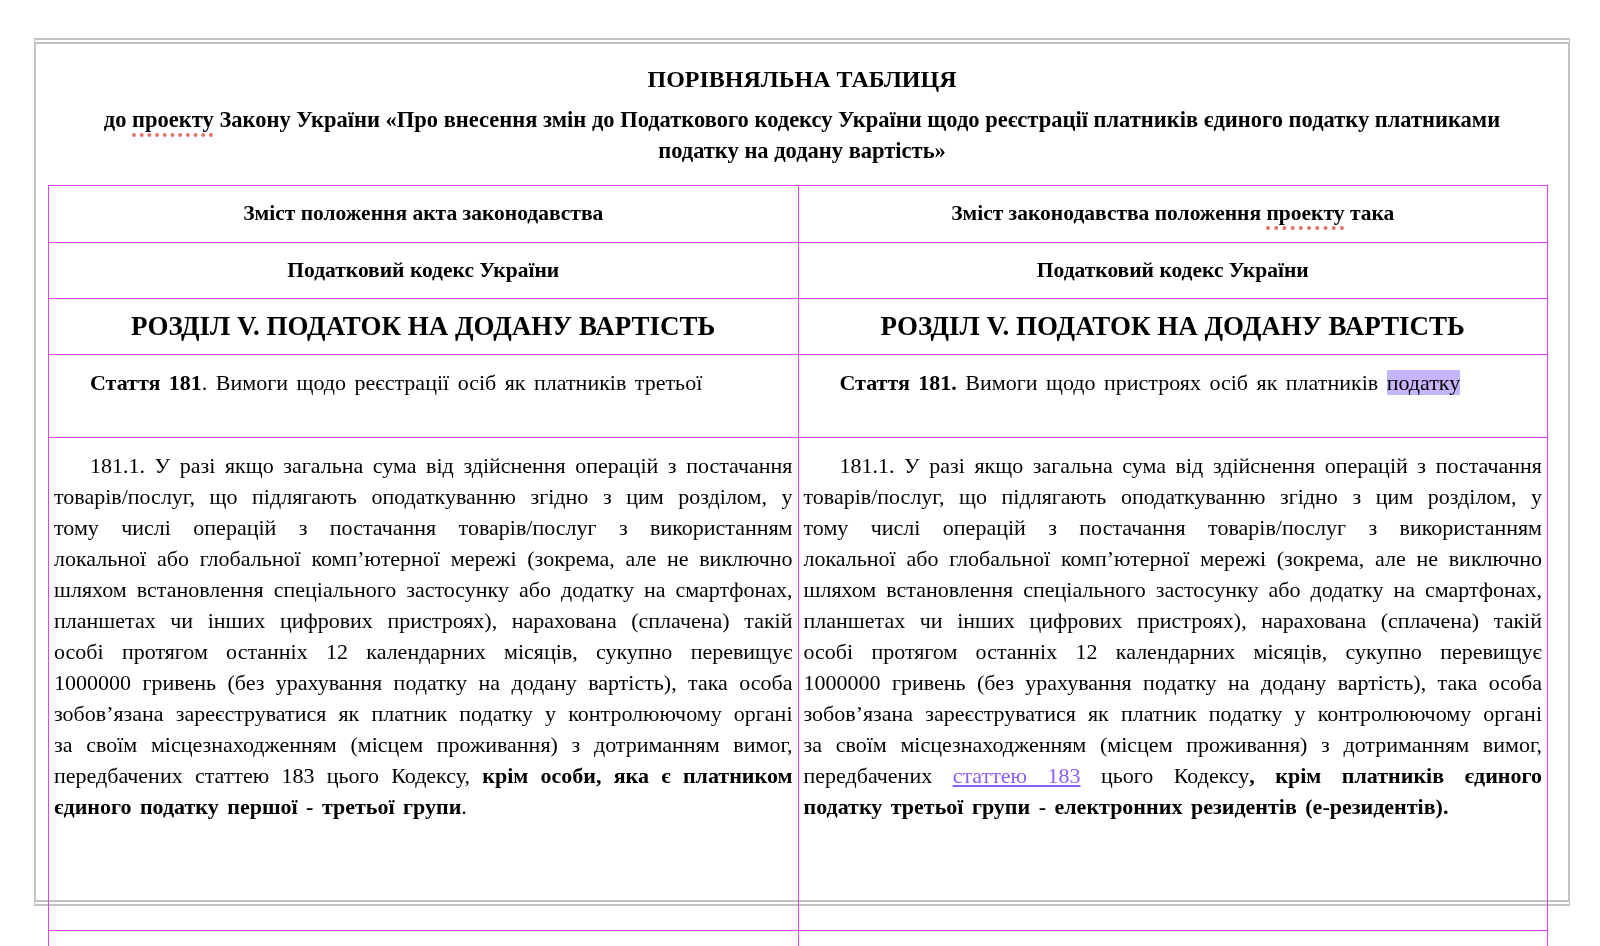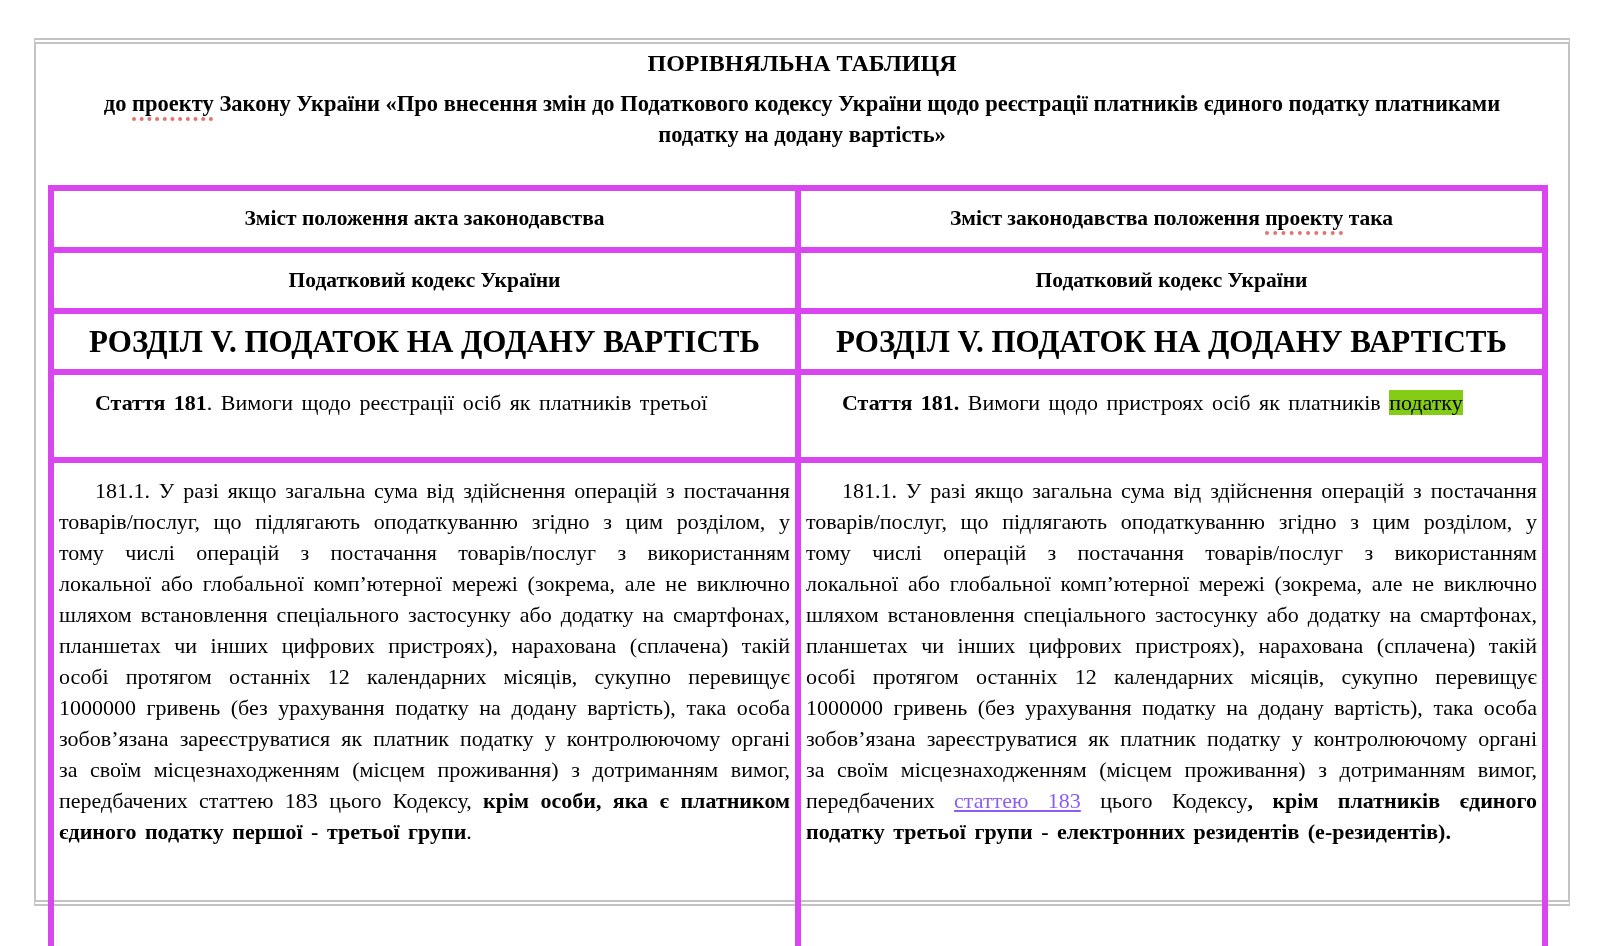--- a/index.html
+++ b/index.html
@@ -3,46 +3,46 @@
 <meta charset="utf-8">
 <style>
   html,body{margin:0;padding:0;background:#fff;width:1600px;height:946px;overflow:hidden;}
   body{font-family:"Liberation Serif","DejaVu Serif",serif;color:#000;}
   .page{
     position:absolute;left:34px;top:38px;width:1532px;height:856px;
     border-color:#c3c3c3;border-style:double solid;border-width:6px 2px;
     background:#fff;
   }
   .doc-title{
-    margin-top:4px;text-align:center;font-weight:bold;font-size:24px;line-height:30px;
+    margin-top:20px;text-align:center;font-weight:bold;font-size:24px;line-height:30px;
   }
   .doc-subtitle{
     margin:10px auto 0;width:1478px;text-align:center;font-weight:bold;font-size:22.5px;line-height:31px;
   }
   .misspell{
     text-decoration-line:underline;text-decoration-style:dotted;
     text-decoration-color:#e4736c;text-decoration-thickness:3.5px;text-underline-offset:6px;
   }
   table.cmp{
     position:absolute;left:12px;top:141px;width:1500px;
     border-collapse:collapse;table-layout:fixed;
   }
   table.cmp td{
-    border:6px solid #d946ef;vertical-align:top;padding:12px 5px;
+    border:1px solid #d946ef;vertical-align:top;padding:12px 5px;
     font-size:22px;line-height:31px;font-family:Liberation Serif, serif;
   }
   td.center{text-align:center;vertical-align:middle;font-weight:bold;padding:1px 4px;}
   tr.hdr td{height:32px;font-size:21.5px;}
   tr.code td{height:28px;font-size:21.5px;border-radius:11px;}
-  tr.sect td{height:30px;font-size:31px;}
+  tr.sect td{height:30px;font-size:27px;}
   tr.art td{height:58px;}
   tr.bod td{height:468px;}
   tr.emp td{height:76px;}
   .para{margin:0;text-align:justify;text-indent:36px;word-spacing:3px;}
-  .hl{background:#84cc16;}
+  .hl{background:#c4b5fd;}
   a.ref{color:#8b5cf6;text-decoration:underline;}
   b{font-weight:bold;}
 </style>
 </head>
 <body>
 
 <div class="page">
 
   <div class="doc-title">ПОРІВНЯЛЬНА ТАБЛИЦЯ</div>
 

